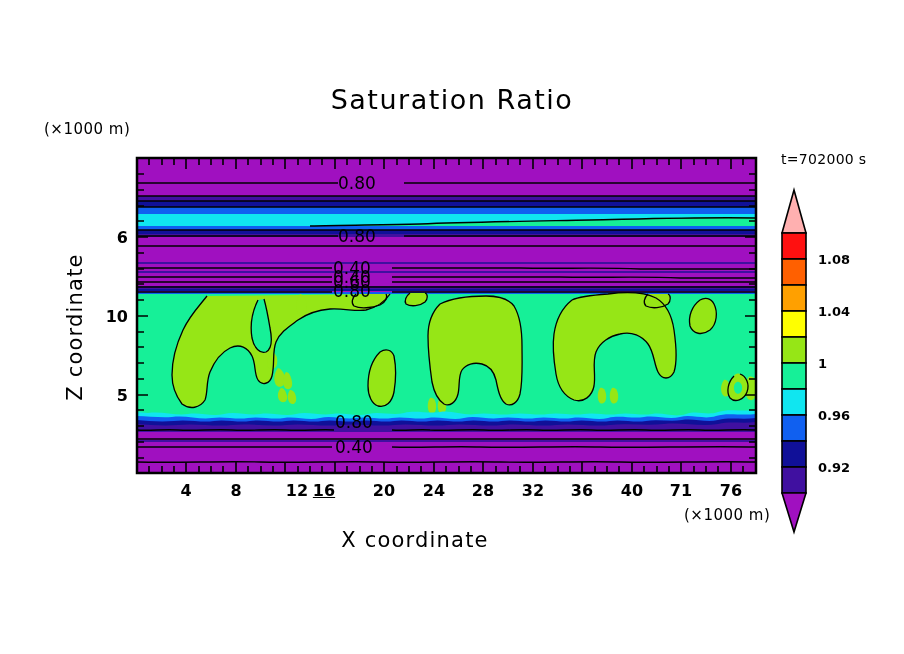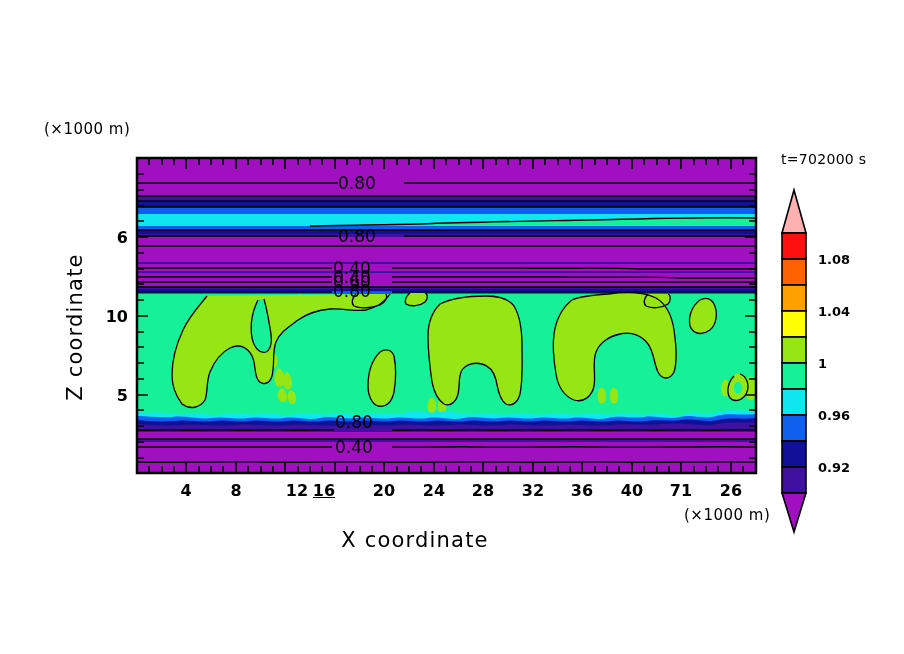--- a/index.html
+++ b/index.html
@@ -106,20 +106,21 @@
     left: 818px;
     transform: translateY(-50%);
   }
   svg { display: block; }
 </style>
 </head>
 <body>
 
 <div class="stage">
 
+  <div class="txt" id="plot-title">Saturation Ratio</div>
 
   <div class="txt" id="y-unit-label">(×1000 m)</div>
 
   <div class="txt" id="time-annotation">t=702000 s</div>
 
   <svg width="904" height="654" style="position:absolute;left:0;top:0;">
     <defs>
       <clipPath id="plotclip">
         <rect x="137" y="158" width="619" height="315"></rect>
       </clipPath>
@@ -391,21 +392,21 @@
     <div class="txt tick-x" style="left:236px;">8</div>
     <div class="txt tick-x" style="left:297px;">12</div>
     <div class="txt tick-x" style="left:324px;text-decoration:underline;">16</div>
     <div class="txt tick-x" style="left:384px;">20</div>
     <div class="txt tick-x" style="left:434px;">24</div>
     <div class="txt tick-x" style="left:483px;">28</div>
     <div class="txt tick-x" style="left:533px;">32</div>
     <div class="txt tick-x" style="left:582px;">36</div>
     <div class="txt tick-x" style="left:632px;">40</div>
     <div class="txt tick-x" style="left:681px;">71</div>
-    <div class="txt tick-x" style="left:731px;">26</div>
+    <div class="txt tick-x" style="left:731px;">76</div>
   </div>
 
   <div>
     <div class="tick-y-wrap" style="top:395px;">
       <div class="txt tick-y">5</div>
     </div>
     <div class="tick-y-wrap" style="top:316px;">
       <div class="txt tick-y">10</div>
     </div>
     <div class="tick-y-wrap" style="top:237px;">

